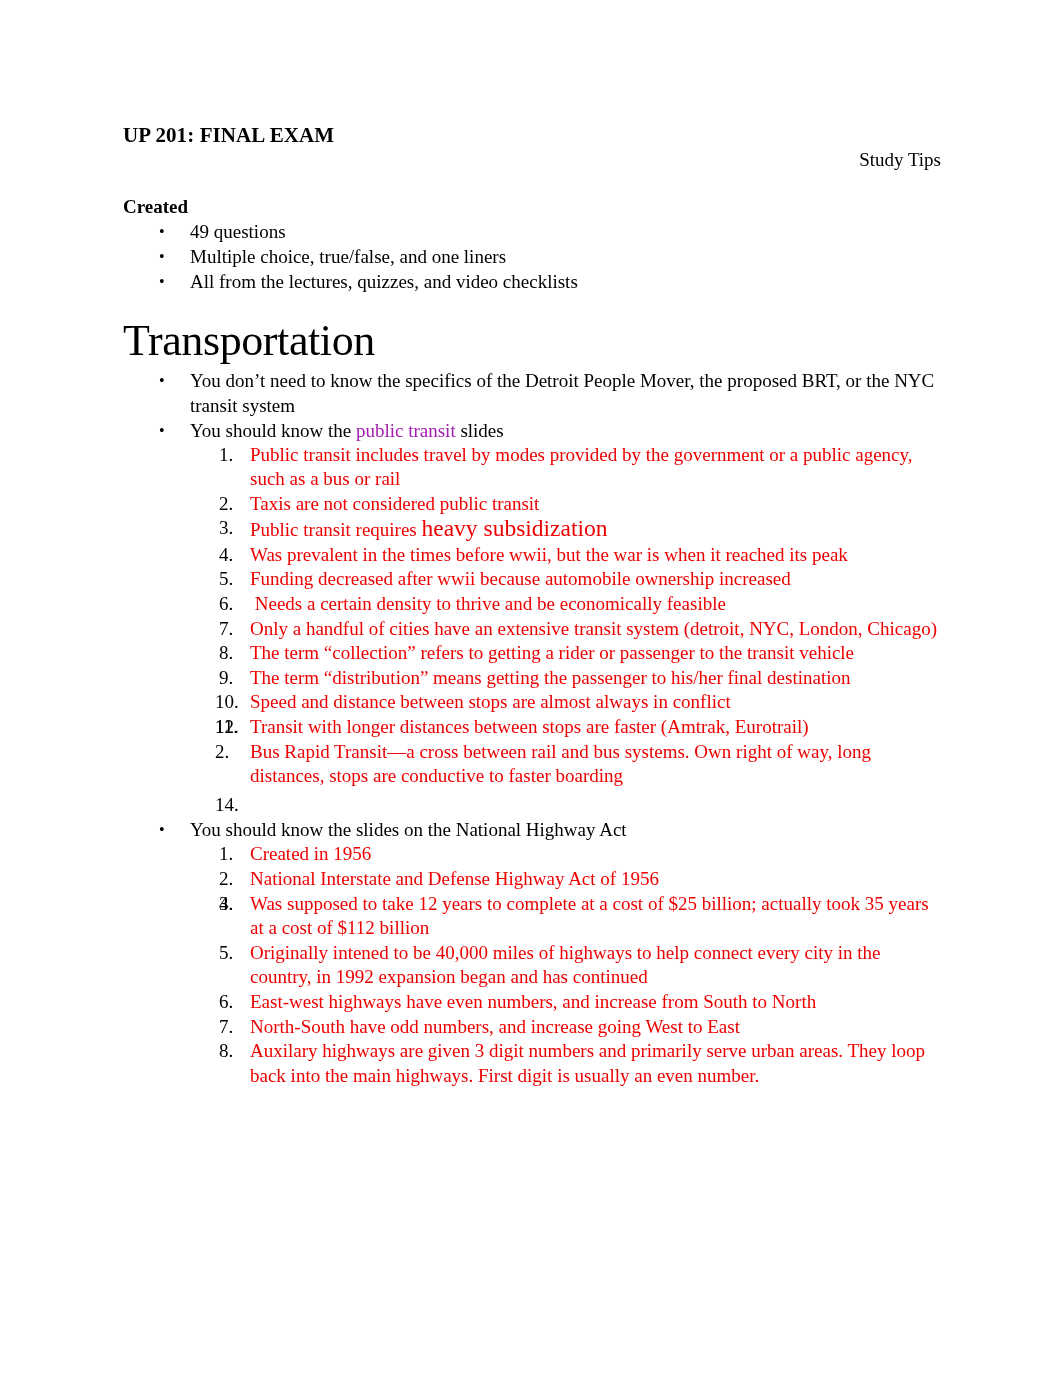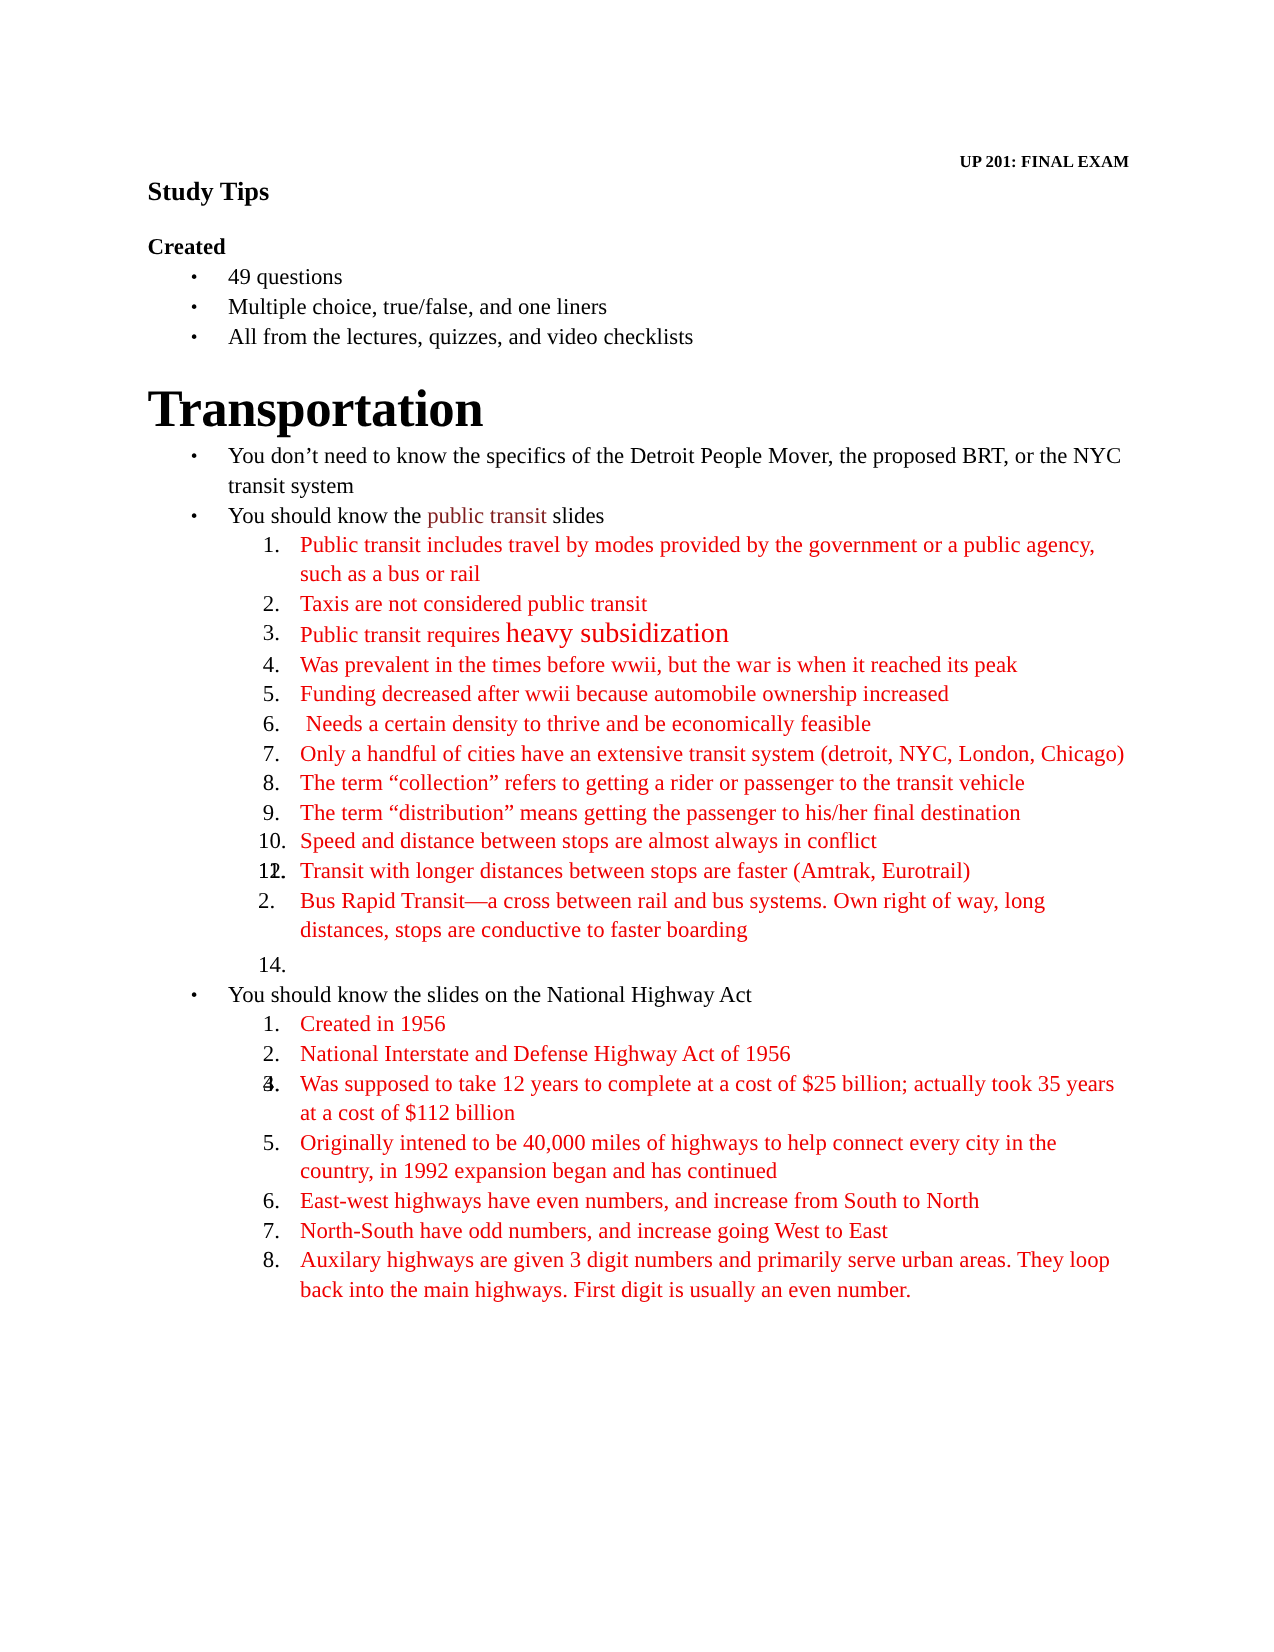--- a/index.html
+++ b/index.html
@@ -22,42 +22,42 @@
   }
   .content {
     position: absolute;
     left: 123px;
     top: 124px;
     width: 818px;
   }
 
   
   .doc-title {
-    font-size: 14px;
+    font-size: 21px;
     font-weight: bold;
     line-height: 23.5px;
     letter-spacing: 0.1px;
+  }
+  .doc-subtitle {
+    font-size: 19px;
+    font-weight: normal;
+    line-height: 23.5px;
     text-align: right;
-  }
-  .doc-subtitle {
-    font-size: 22px;
-    font-weight: bold;
-    line-height: 23.5px;
   }
   .section-heading {
     font-size: 19px;
     font-weight: bold;
     line-height: 23.5px;
     margin-top: 24px;
   }
 
   
   .big-heading {
     font-size: 44px;
-    font-weight: bold;
+    font-weight: normal;
     line-height: 50px;
     margin-top: 22px;
     margin-bottom: 2px;
     letter-spacing: -0.4px;
   }
 
   
   ul.bullets {
     list-style: none;
     margin: 0;
@@ -116,21 +116,21 @@
   }
   li.sz-lg > .num-mark {
     font-size: 19px;
     line-height: 29px;
   }
   li.empty-item {
     min-height: 24.6px;
     margin-top: 4px;
   }
 
-  .red { color: #7f1d1d; }
+  .red { color: #a21caf; }
   .nowrap-sp { white-space: pre-wrap; }
   .gap-after { margin-bottom: 2px; }
 </style>
 </head>
 <body>
 
 <div class="page">
   <div class="content">
 
     <div class="doc-title">UP 201: FINAL EXAM</div>

